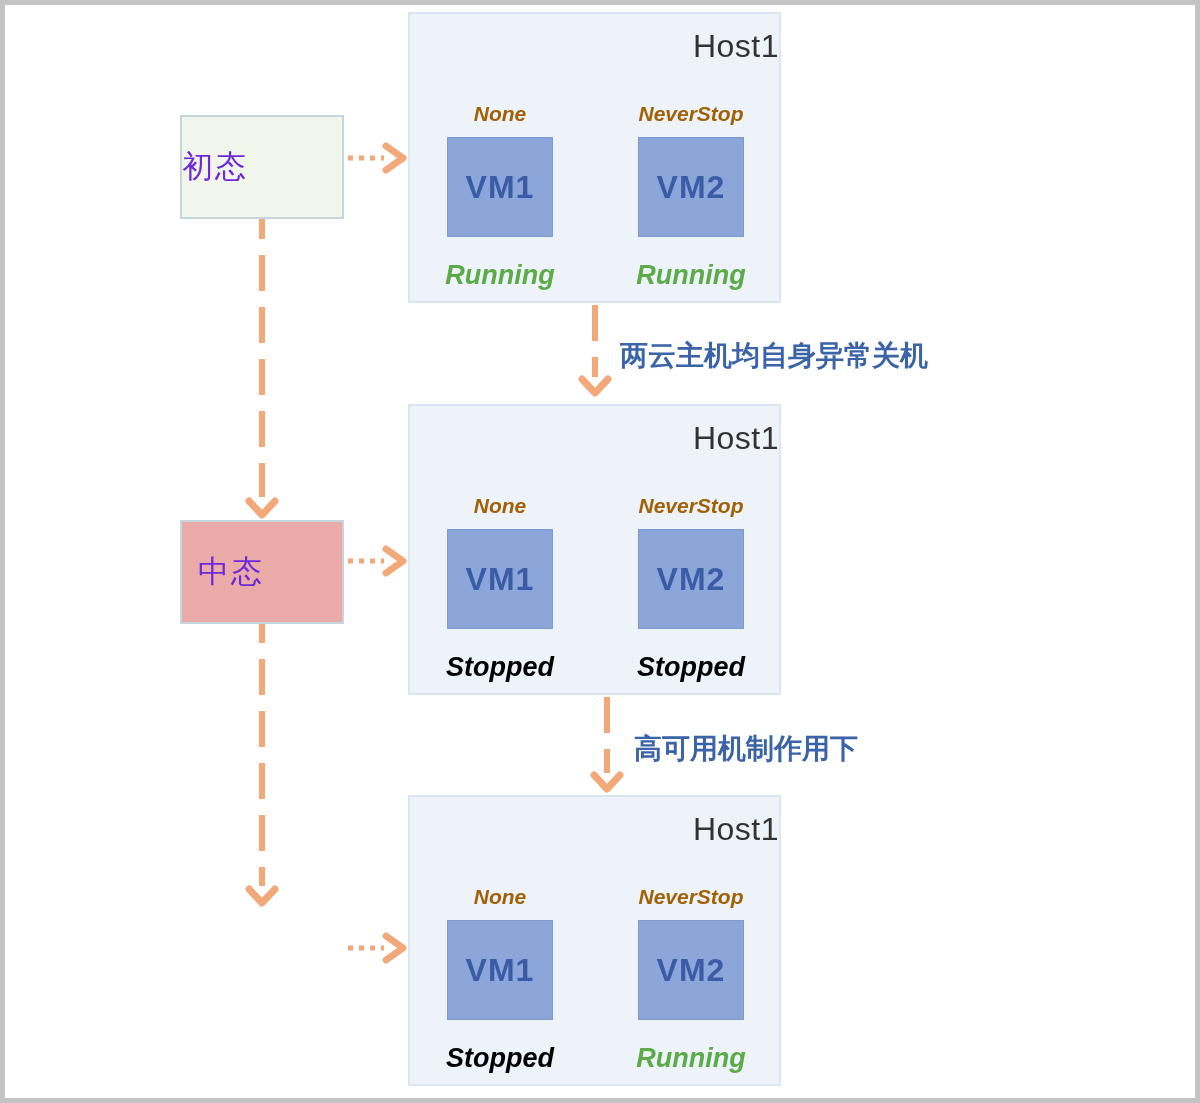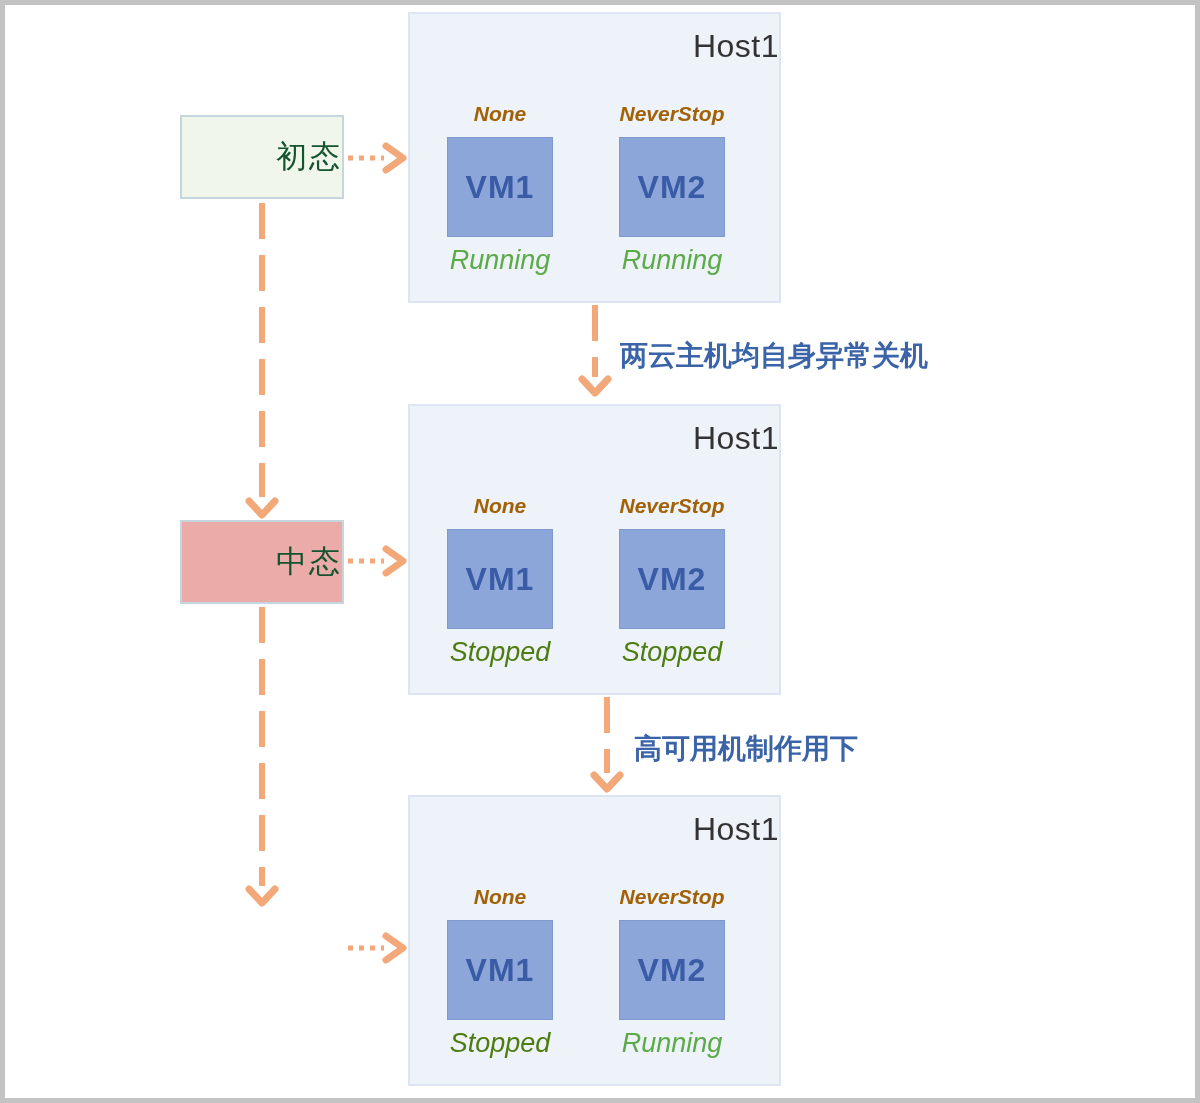--- a/index.html
+++ b/index.html
@@ -16,38 +16,38 @@
   .host{
     position:absolute;width:373px;height:291px;box-sizing:border-box;
     background:#EEF2F9;border:2px solid #DEE5F2;z-index:2;
   }
   .host-title{
     position:absolute;left:0;right:0;top:14px;text-align:right;
     font-size:32px;color:#333333;letter-spacing:0.5px;
   }
   .vm-col{position:absolute;width:160px;top:80px;text-align:center;}
   .vm-col.c1{left:10px;}
-  .vm-col.c2{left:182px;}
+  .vm-col.c2{left:201px;}
   .policy{font-style:italic;font-weight:bold;font-size:21px;color:#a16207;height:40px;line-height:40px;}
   .vm-box{
     width:106px;height:100px;margin:3px auto 0;background:#8CA6D9;border:1px solid #7E99CE;
     box-sizing:border-box;display:flex;align-items:center;justify-content:center;
     font-size:32px;font-weight:bold;color:#3A5BA6;letter-spacing:1px;
   }
-  .vm-status{margin-top:8px;font-style:italic;font-weight:normal;font-size:27px;}
+  .vm-status{margin-top:23px;font-style:italic;font-weight:bold;font-size:27px;}
   .running{color:#5BAB49;}
-  .stopped{color:#4d7c0f;}
+  .stopped{color:#000000;}
 
   .state-box{
-    position:absolute;width:164px;height:84px;box-sizing:border-box;
-    border:2px solid #C6D6DE;display:flex;align-items:center;justify-content:flex-end;
-    font-size:31px;color:#14532d;z-index:2;letter-spacing:2px;
+    position:absolute;width:164px;height:104px;box-sizing:border-box;
+    border:2px solid #C6D6DE;display:flex;align-items:center;justify-content:flex-start;
+    font-size:31px;color:#6d28d9;z-index:2;letter-spacing:2px;
   }
   .state-green{background:#F1F6EA;}
-  .state-pink{background:#EBABA9;}
+  .state-pink{background:#EBABA9;padding-left:16px;}
 
   .transition-label{
     position:absolute;font-weight:bold;font-size:28px;color:#3A63A8;z-index:2;
     white-space:nowrap;
   }
 </style>
 </head>
 <body>
 
 <div class="canvas">

